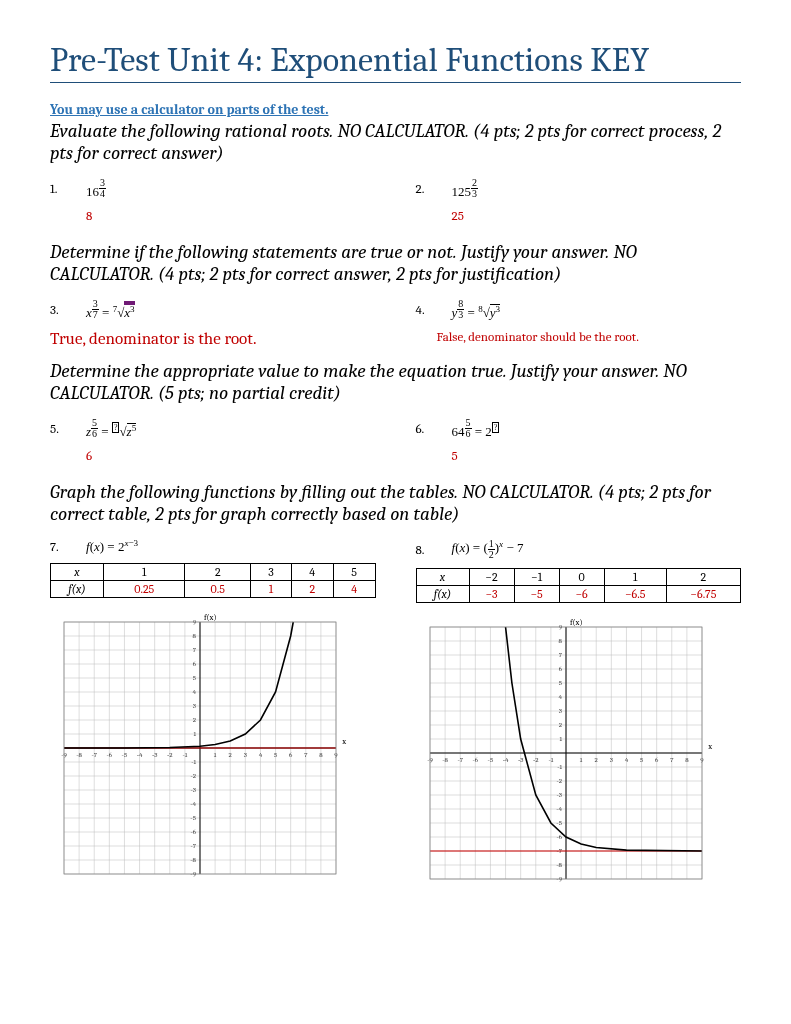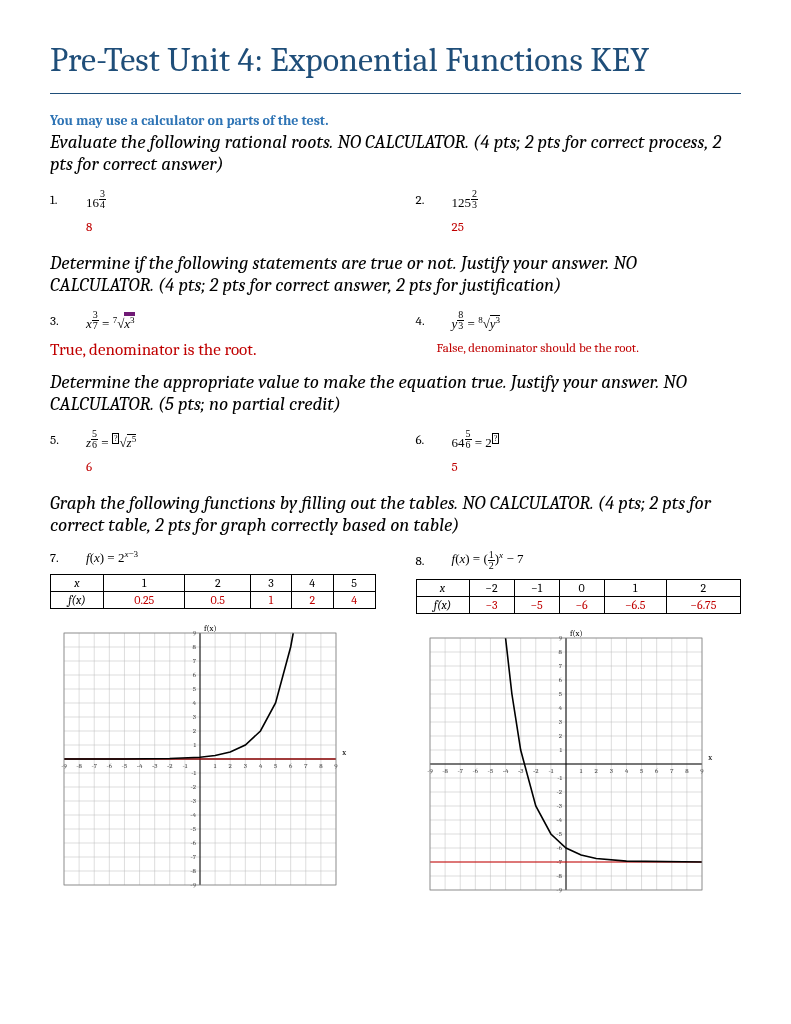--- a/index.html
+++ b/index.html
@@ -10,28 +10,29 @@
     width: 791px;
     box-sizing: border-box;
     color: #000;
   }
   h1 {
     font-family: Cambria, Georgia, serif;
     color: #1f4e79;
     font-weight: normal;
     font-size: 34px;
     border-bottom: 1px solid #1f4e79;
-    padding-bottom: 13px;
+    padding-bottom: 2px;
     margin: 0 0 18px 0;
   }
   .subhead {
     color: #2e74b5;
     font-weight: bold;
     font-size: 14px;
     margin-bottom: 2px;
+    text-decoration: underline;
   }
   .instr {
     font-style: italic;
     font-weight: normal;
     font-size: 19px;
     margin: 0 0 14px 0;
   }
   .two-col {
     display: flex;
     gap: 40px;

